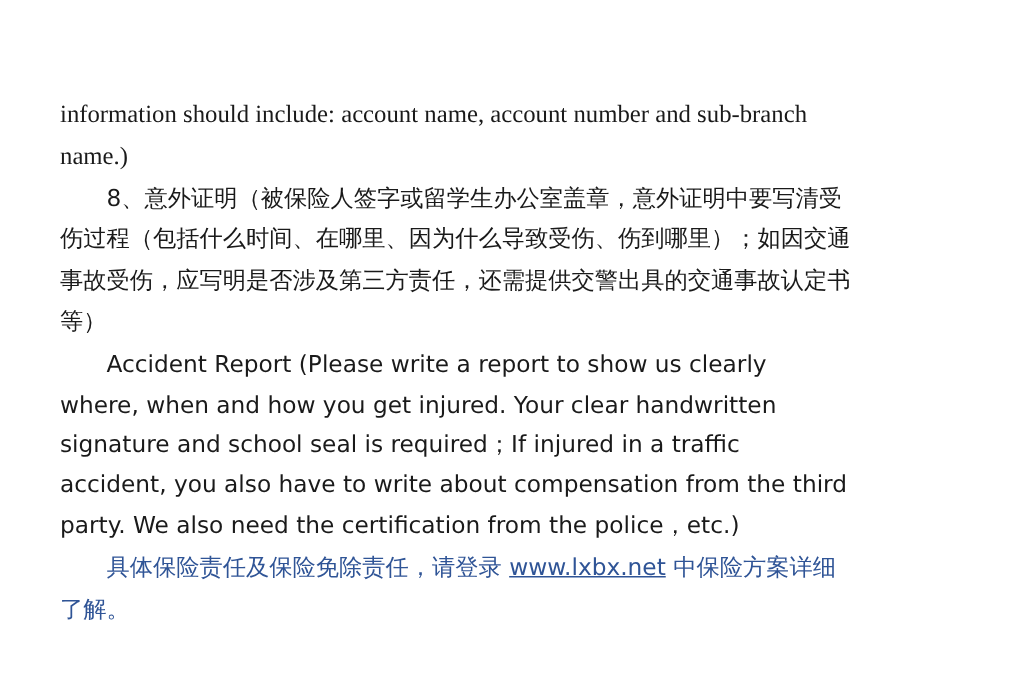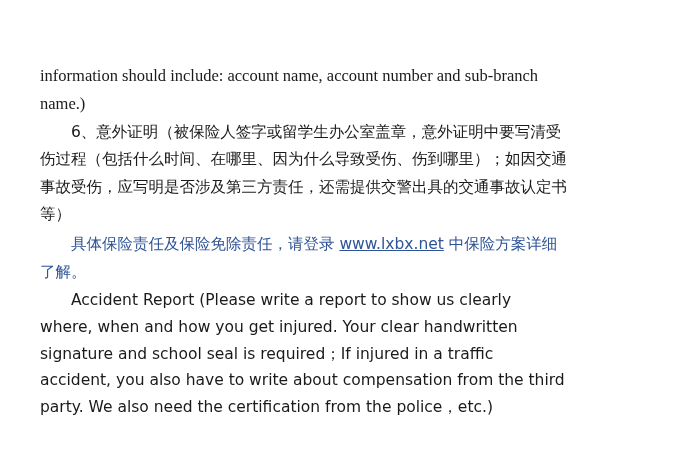--- a/index.html
+++ b/index.html
@@ -63,21 +63,21 @@
   }
 </style>
 </head>
 <body>
 
 <div class="page">
   <div class="doc-body">
 
     <p class="para">information should include: account name, account number and sub-branch name.)</p>
 
-    <p class="para cn indent">6、意外证明（被保险人签字或留学生办公室盖章，意外证明中要写清受伤过程（包括什么时间、在哪里、因为什么导致受伤、伤到哪里）；如因交通事故受伤，应写明是否涉及第三方责任，还需提供交警出具的交通事故认定书等）</p>
+    <p class="para cn indent">8、意外证明（被保险人签字或留学生办公室盖章，意外证明中要写清受伤过程（包括什么时间、在哪里、因为什么导致受伤、伤到哪里）；如因交通事故受伤，应写明是否涉及第三方责任，还需提供交警出具的交通事故认定书等）</p>
+
+    <p class="para en-sans indent p-accident">Accident Report (Please write a report to show us clearly where, when and how you get injured. Your clear handwritten signature and school seal is required；If injured in a traffic accident, you also have to write about compensation from the third party. We also need the certification from the police，etc.)</p>
 
     <p class="para cn blue indent p-cn-detail"><span>具体保险责任及保险免除责任，请登录 </span><span class="link">www.lxbx.net</span><span> 中保险方案详细了解。</span></p>
-
-    <p class="para en-sans indent p-accident">Accident Report (Please write a report to show us clearly where, when and how you get injured. Your clear handwritten signature and school seal is required；If injured in a traffic accident, you also have to write about compensation from the third party. We also need the certification from the police，etc.)</p>
 
 
   </div>
 </div>
 
 </body></html>

